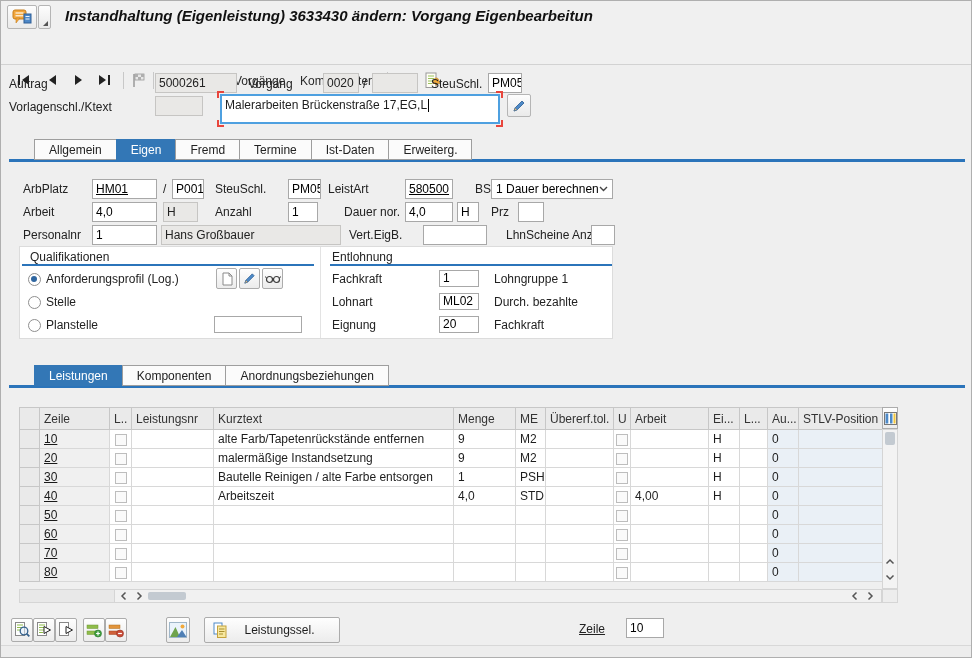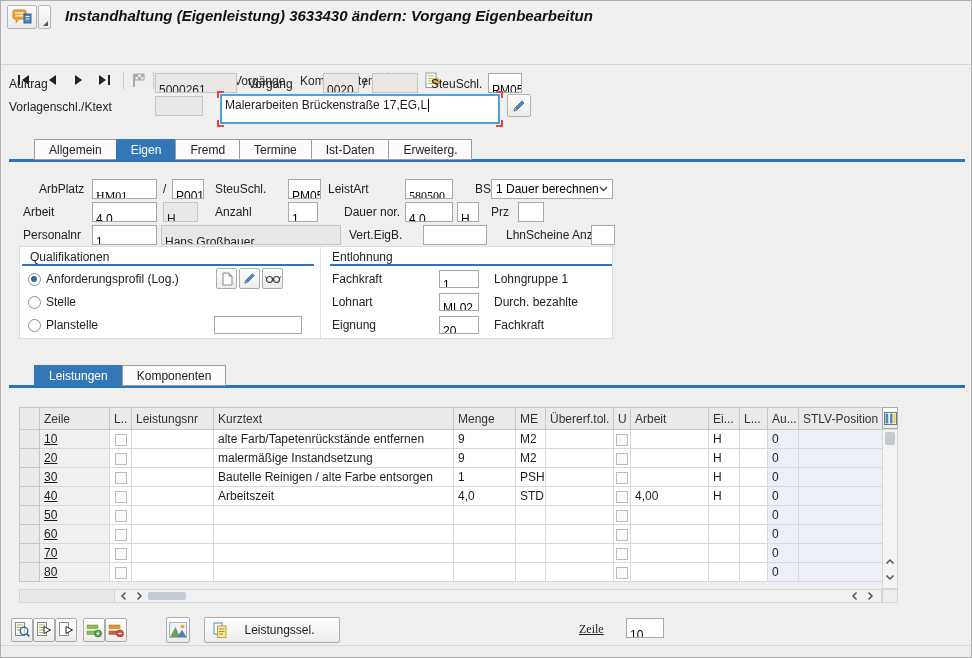--- a/index.html
+++ b/index.html
@@ -11,24 +11,24 @@
   .title-text{position:absolute;left:64px;top:6px;font-size:15px;font-weight:bold;font-style:italic;color:#111;white-space:nowrap;}
   .raised{background:linear-gradient(#FDFDFD,#EAEAEA);border:1px solid #B5B5B5;border-radius:2px;box-sizing:border-box;
           display:flex;align-items:center;justify-content:center;}
   .toolbar{position:absolute;left:0;top:32px;width:100%;height:31px;background:#F0F0F0;border-bottom:1px solid #D2D2D2;}
   .flat{position:absolute;display:flex;align-items:center;justify-content:center;}
   .vsep{position:absolute;top:39px;width:1px;height:17px;background:#C8C8C8;}
   .txt-btn{position:absolute;top:37px;height:21px;display:flex;align-items:center;padding:0 5px;color:#2A2A2A;white-space:nowrap;}
   
   .lbl{position:absolute;white-space:nowrap;color:#222;height:15px;line-height:15px;}
   .fld{position:absolute;height:20px;box-sizing:border-box;background:#FFF;border:1px solid #A8A8A8;
-       padding:8px 3px;line-height:16px;white-space:nowrap;overflow:hidden;color:#000;}
+       padding:1px 3px;line-height:16px;white-space:nowrap;overflow:hidden;color:#000;}
   .fld.ro{background:#E9E8E6;border-color:#C6C5C3;color:#222;}
   .fld.sm{height:17px;line-height:13px;}
-  .u{text-decoration:underline;font-family:Liberation Serif, serif;}
+  .u{text-decoration:underline;}
   .fld.dd{display:flex;align-items:center;justify-content:space-between;padding:1px 4px;}
   
   .ktext-wrap{position:absolute;}
   .ktext-box{position:absolute;inset:0;background:#FFF;border:2px solid #4EA0E0;box-sizing:border-box;
              padding:1px 3px;line-height:16px;white-space:nowrap;overflow:hidden;}
   .caret{display:inline-block;width:1px;height:13px;background:#000;vertical-align:middle;margin-left:1px;}
   .tick{position:absolute;width:5px;height:5px;}
   .tick.tl{left:-3px;top:-3px;border-left:2px solid #E8453C;border-top:2px solid #E8453C;}
   .tick.tr{right:-3px;top:-3px;border-right:2px solid #E8453C;border-top:2px solid #E8453C;}
   .tick.bl{left:-3px;bottom:-3px;border-left:2px solid #E8453C;border-bottom:2px solid #E8453C;}
@@ -192,21 +192,21 @@
         <span>Termine</span>
       </div>
     <div class="tab">
         <span>Ist-Daten</span>
       </div>
     <div class="tab">
         <span>Erweiterg.</span>
       </div>
   </div>
 
-  <div class="lbl" style="left:22px;top:181px;margin-left:16px;">ArbPlatz</div>
+  <div class="lbl" style="left:22px;top:181px;">ArbPlatz</div>
   <div class="fld" style="left:91px;top:178px;width:65px;"><span class="u">HM01</span></div>
   <div class="lbl" style="left:162px;top:181px;">/</div>
   <div class="fld" style="left:171px;top:178px;width:32px;">P001</div>
   <div class="lbl" style="left:214px;top:181px;">SteuSchl.</div>
   <div class="fld" style="left:287px;top:178px;width:33px;">PM05</div>
   <div class="lbl" style="left:327px;top:181px;">LeistArt</div>
   <div class="fld" style="left:404px;top:178px;width:48px;"><span class="u">580500</span></div>
   <div class="lbl" style="left:458px;top:181px;margin-left:16px;">BSch</div>
   <div class="fld dd" style="left:490px;top:178px;width:122px;">
     <span>1 Dauer berechnen</span>
@@ -280,20 +280,23 @@
     <div class="lbl" style="left:474px;top:71px;position:absolute;">Fachkraft</div>
   </div>
 
   <div class="hrule" style="top:384px;"></div>
   <div class="tabstrip" style="top:364px;">
     <div class="tab active">
         <span>Leistungen</span>
       </div>
     <div class="tab">
         <span>Komponenten</span>
+      </div>
+    <div class="tab">
+        <span>Anordnungsbeziehungen</span>
       </div>
   </div>
 
   <table id="svc-table">
       <colgroup>
         <col style="width: 20px;">
         <col style="width: 70px;">
         <col style="width: 22px;">
         <col style="width: 82px;">
         <col style="width: 240px;">

